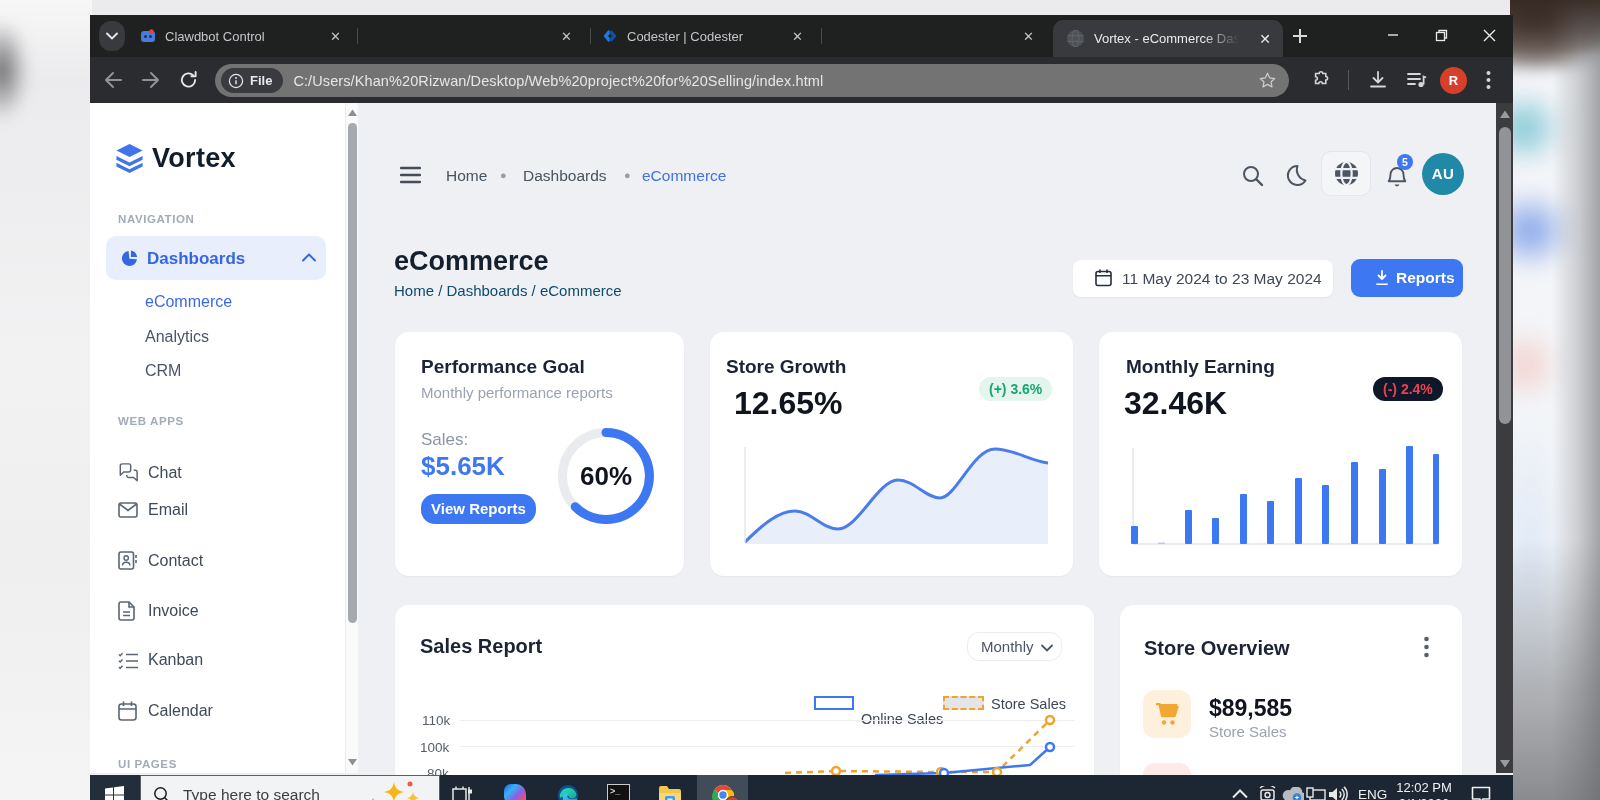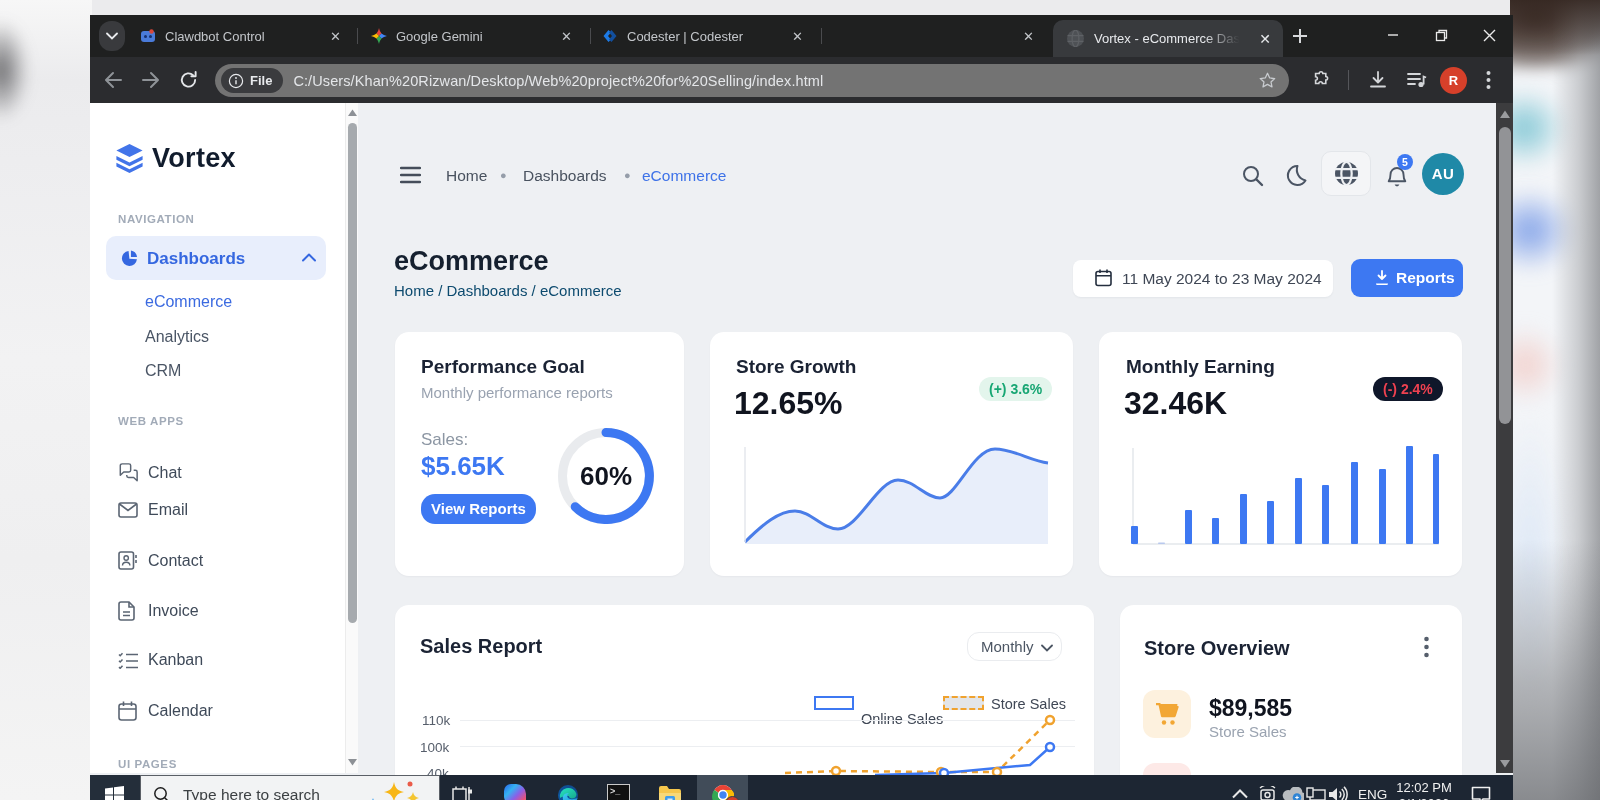--- a/index.html
+++ b/index.html
@@ -89,36 +89,20 @@
           <rect x="1" y="3" width="14" height="11" rx="3" fill="#4a7bd9"></rect>
           <circle cx="11.5" cy="3.5" r="2.2" fill="#d9473a"></circle>
           <circle cx="5.5" cy="8.5" r="1.5" fill="#17306e"></circle>
           <circle cx="10.5" cy="8.5" r="1.5" fill="#17306e"></circle>
         </svg>
       <span>Clawdbot Control</span>
     </div>
     <span class="tab x" style="left:240px;">✕</span>
     <div class="tabsep" style="left:267px;"></div>
 
-    <div class="tab" style="left:281px;width:210px;">
-      <svg class="fav" viewBox="0 0 16 16">
-          <defs>
-            <clipPath id="gstar">
-              <path d="M8 0 C8.8 4.5 11.5 7.2 16 8 C11.5 8.8 8.8 11.5 8 16 C7.2 11.5 4.5 8.8 0 8 C4.5 7.2 7.2 4.5 8 0 Z"></path>
-            </clipPath>
-          </defs>
-          <g clip-path="url(#gstar)">
-            <path d="M0 0 H16 L8 8 Z" fill="#e8453c"></path>
-            <path d="M16 0 V16 L8 8 Z" fill="#4285f4"></path>
-            <path d="M0 16 H16 L8 8 Z" fill="#34a853"></path>
-            <path d="M0 0 V16 L8 8 Z" fill="#fbbc05"></path>
-          </g>
-        </svg>
-      <span>Google Gemini</span>
-    </div>
     <span class="tab x" style="left:471px;">✕</span>
     <div class="tabsep" style="left:500px;"></div>
 
     <div class="tab" style="left:512px;width:210px;">
       <svg class="fav" viewBox="0 0 16 16">
           <path d="M6.5 2 L1.5 8 L6.5 14 L9 11.5 L6 8 L9 4.5 Z" fill="#1d7ae5"></path>
           <path d="M9.5 2 L14.5 8 L9.5 14 L7 11.5 L10 8 L7 4.5 Z" fill="#124f9e"></path>
         </svg>
       <span>Codester | Codester</span>
     </div>
@@ -339,21 +323,21 @@
         <div class="abs" style="left:26px;top:119px;font-size:26px;font-weight:bold;color:#3d78f2;">$5.65K</div>
         <div class="abs bluebtn" style="left:26px;top:162px;width:115px;height:30px;border-radius:14px;font-size:15px;line-height:30px;">View Reports</div>
         <svg class="abs" style="left:163px;top:96px;" width="96" height="96" viewBox="0 0 96 96">
           <circle cx="48" cy="48" r="43.5" fill="none" stroke="#e9ebee" stroke-width="9"></circle>
           <path d="M48 4.5 A43.5 43.5 0 1 1 17.2 78.8" fill="none" stroke="#3d78f2" stroke-width="9" stroke-linecap="round"></path>
           <text x="48" y="57" text-anchor="middle" font-size="26" font-weight="bold" fill="#10141f" font-family="Liberation Sans, sans-serif">60%</text>
         </svg>
       </div>
 
       <div class="card" style="left:352px;top:229px;width:363px;height:244px;">
-        <div class="ctitle" style="position:absolute;left:26px;top:24px;">Store Growth</div>
+        <div class="ctitle" style="position:absolute;left:16px;top:24px;">Store Growth</div>
         <div class="abs" style="left:24px;top:53px;font-size:32px;font-weight:bold;color:#10141f;letter-spacing:0;">12.65%</div>
         <div class="pill" style="left:269px;top:45px;background:#e3f5ec;color:#17a673;">(+) 3.6%</div>
         <svg class="abs" style="left:33px;top:114px;" width="306" height="98" viewBox="0 0 306 98">
           <path d="M2 96 C 20 78, 36 65, 52 65 C 68 65, 79 83, 95 83 C 115 83, 135 34, 155 34 C 171 34, 183 52, 197 52 C 213 52, 230 3, 252 3 C 270 3, 288 15, 305 17 L305 98 L2 98 Z" fill="#e8eefa"></path>
           <path d="M2 96 C 20 78, 36 65, 52 65 C 68 65, 79 83, 95 83 C 115 83, 135 34, 155 34 C 171 34, 183 52, 197 52 C 213 52, 230 3, 252 3 C 270 3, 288 15, 305 17" fill="none" stroke="#4a7de8" stroke-width="3"></path>
           <path d="M2 1 V96" stroke="#e4e7ec" stroke-width="1.5"></path>
         </svg>
       </div>
 
       <div class="card" style="left:741px;top:229px;width:363px;height:244px;">
@@ -387,21 +371,21 @@
             <path d="M1 1.5 L6 6.5 L11 1.5" stroke="#4b5563" stroke-width="1.8" fill="none" stroke-linecap="round"></path>
           </svg>
 
         <div class="abs" style="left:419px;top:91px;width:40px;height:14px;border:2.5px solid #3d78f2;background:#fff;"></div>
         <div class="abs" style="left:466px;top:106px;font-size:14.5px;color:#3f4755;">Online Sales</div>
         <div class="abs" style="left:548px;top:91px;width:41px;height:14px;border:2.5px dashed #f0a22e;background:#e3e5e8;"></div>
         <div class="abs" style="left:596px;top:91px;font-size:14.5px;color:#3f4755;">Store Sales</div>
 
         <div class="abs" style="left:27px;top:108px;font-size:13.5px;color:#565e6b;">110k</div>
         <div class="abs" style="left:25px;top:135px;font-size:13.5px;color:#565e6b;">100k</div>
-        <div class="abs" style="left:32px;top:161px;font-size:13.5px;color:#565e6b;">40k</div>
+        <div class="abs" style="left:32px;top:161px;font-size:13.5px;color:#565e6b;">80k</div>
         <div class="abs" style="left:65px;top:115px;width:615px;height:1px;background:#eceef1;"></div>
         <div class="abs" style="left:65px;top:141px;width:615px;height:1px;background:#eceef1;"></div>
         <svg class="abs" style="left:60px;top:100px;" width="620" height="80" viewBox="0 0 620 80">
           <path d="M330 68 L381 66 L486 67 L542 67 L595 15" fill="none" stroke="#f0a22e" stroke-width="2.5" stroke-dasharray="6 5"></path>
           <path d="M420 70 L489 68 L575 60 L595 42" fill="none" stroke="#3d78f2" stroke-width="2.5"></path>
           <g fill="#fff" stroke="#f0a22e" stroke-width="2.5">
             <circle cx="381" cy="66" r="4"></circle>
               <circle cx="486" cy="67" r="4"></circle>
               <circle cx="542" cy="67" r="4"></circle>
               <circle cx="595" cy="15" r="4"></circle>

